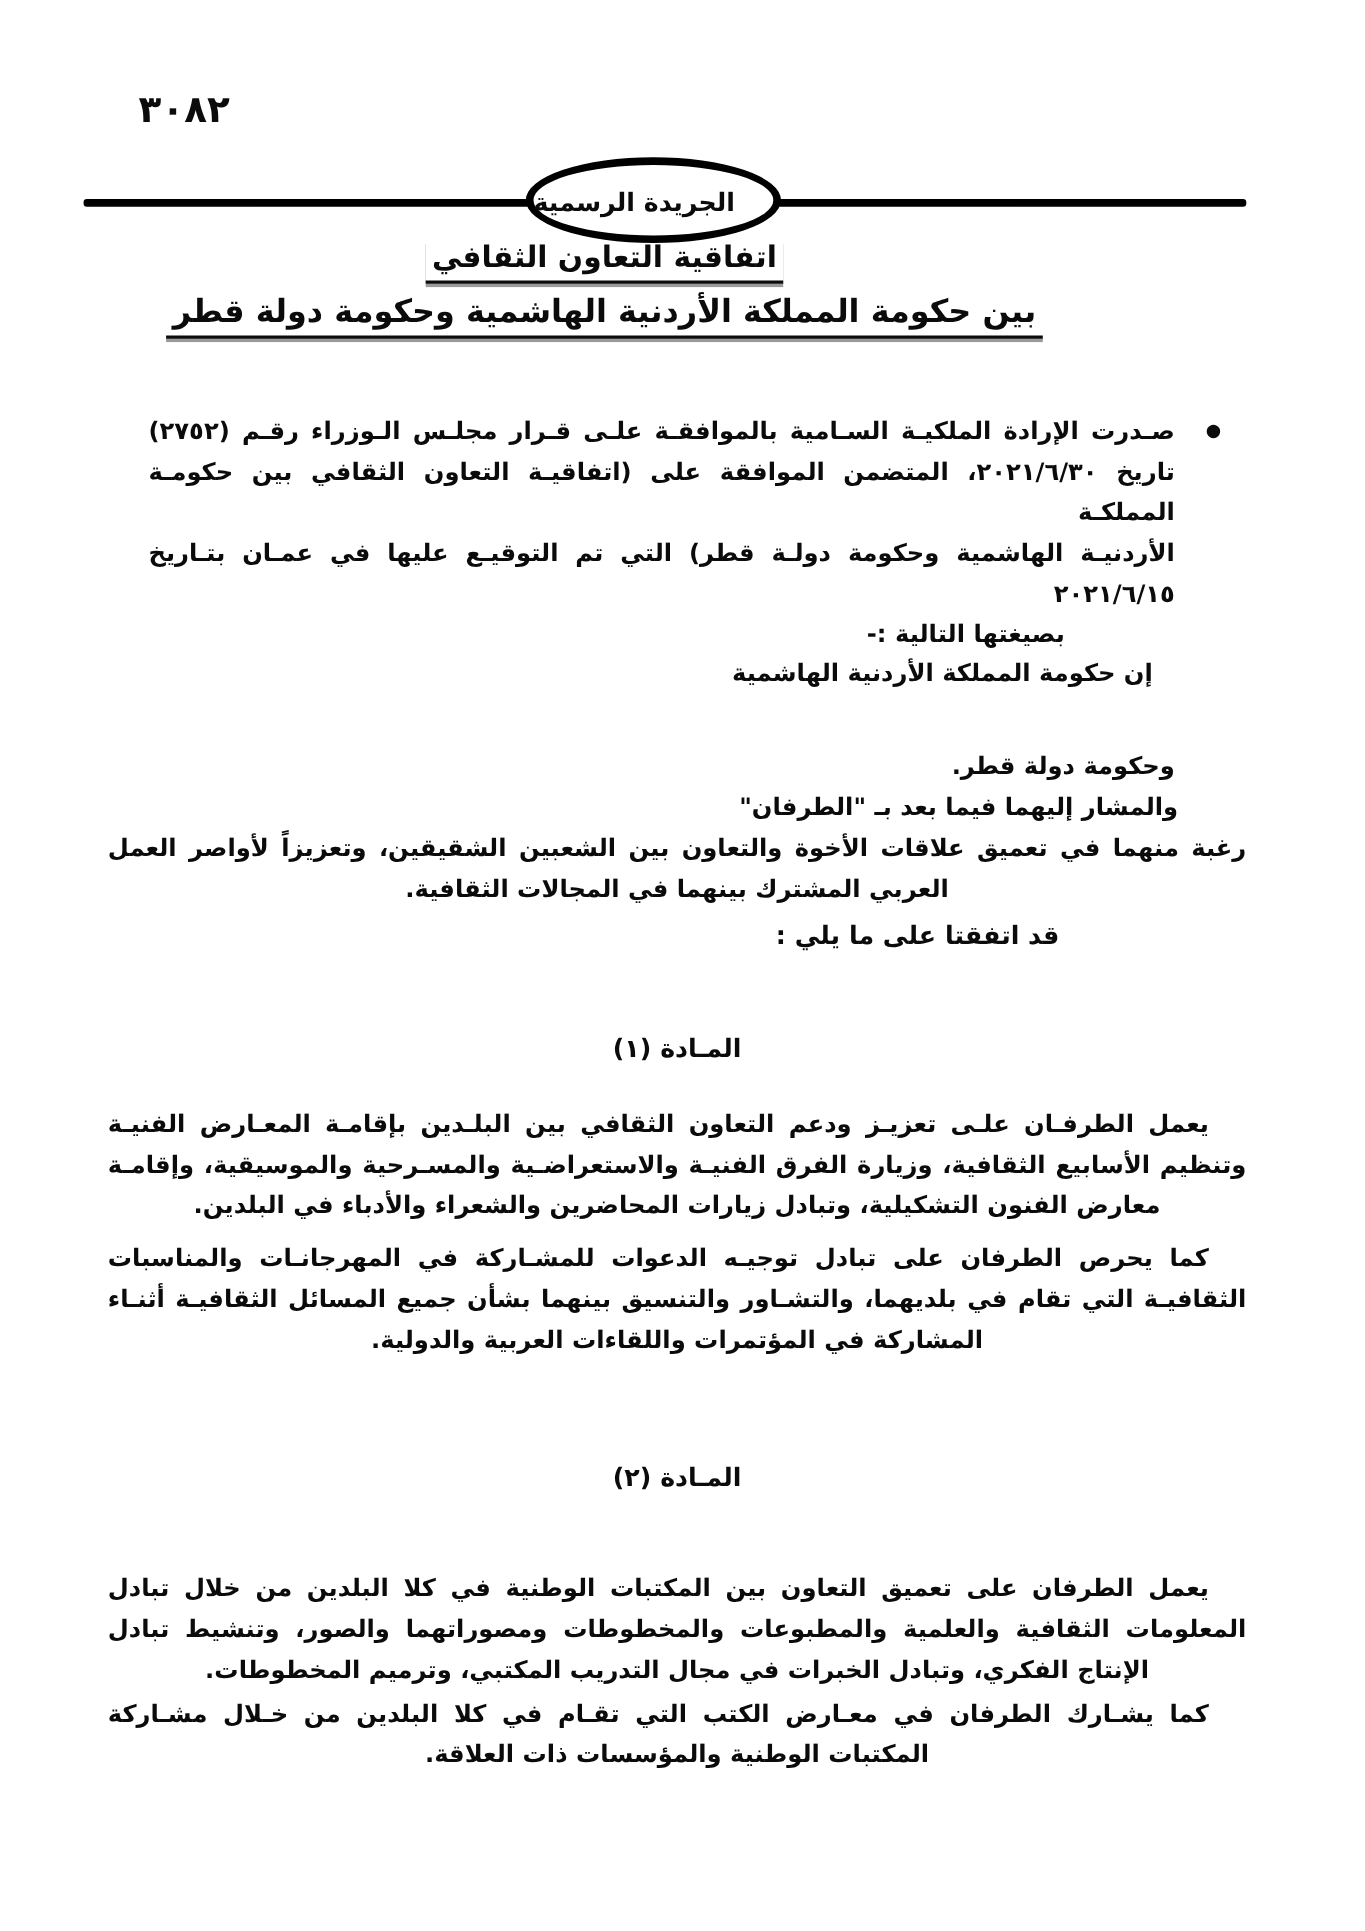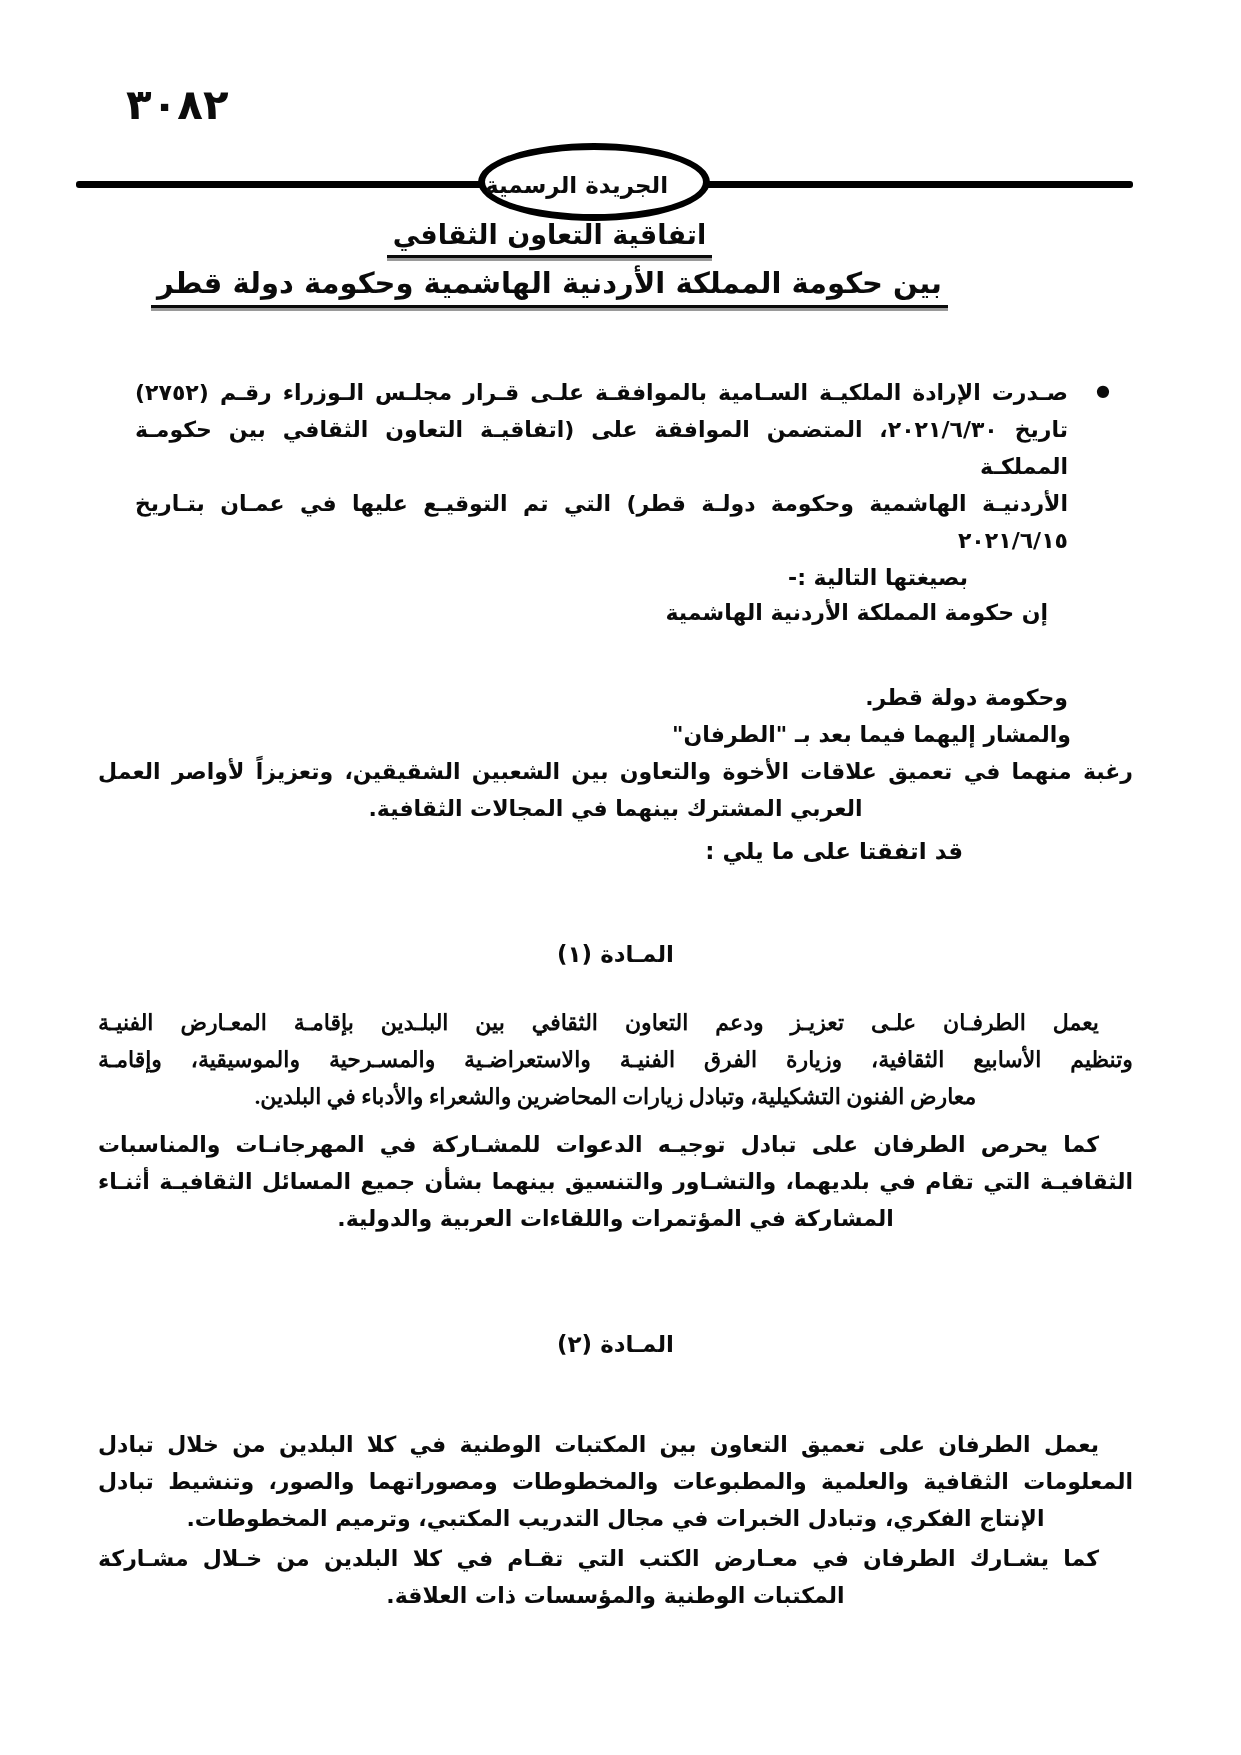--- a/index.html
+++ b/index.html
@@ -5,21 +5,21 @@
   html,body{margin:0;padding:0;background:#ffffff;}
   body{
     width:1241px;height:1755px;position:relative;overflow:hidden;
     font-family:"DejaVu Sans",sans-serif;color:#0b0b0b;
   }
   .page{position:absolute;inset:0;direction:rtl;}
 
   
   .page-number{
     position:absolute;top:80px;left:126px;direction:ltr;
-    font-size:42px;font-weight:bold;letter-spacing:4px;
+    font-size:34px;font-weight:bold;letter-spacing:4px;
   }
 
   
   .masthead-rule{position:absolute;top:181px;left:76px;width:1057px;height:7px;background:#000;border-radius:3px;}
   .masthead-oval{
     position:absolute;top:143px;left:478px;width:232px;height:78px;
     background:#fff;border:7px solid #000;border-radius:50%;
     display:flex;align-items:center;justify-content:flex-end;box-sizing:border-box;
     font-size:23px;font-weight:bold;padding-top:6px;
   }
@@ -58,21 +58,21 @@
   }
 
   
   .article-heading{
     position:absolute;right:108px;width:1035px;text-align:center;
     font-size:23px;font-weight:bold;line-height:37px;
   }
   .h1{top:936px;}
   .h2{top:1326px;}
   .para{position:absolute;right:108px;width:1035px;}
-  .p-a1p1{top:1004px;font-family:Liberation Serif, serif;}
+  .p-a1p1{top:1004px;}
   .p-a1p2{top:1126px;}
   .p-a2p1{top:1426px;}
   .p-a2p2{top:1540px;}
 </style>
 </head>
 <body>
 
 <div class="page">
 
   <div class="page-number">٣٠٨٢</div>

